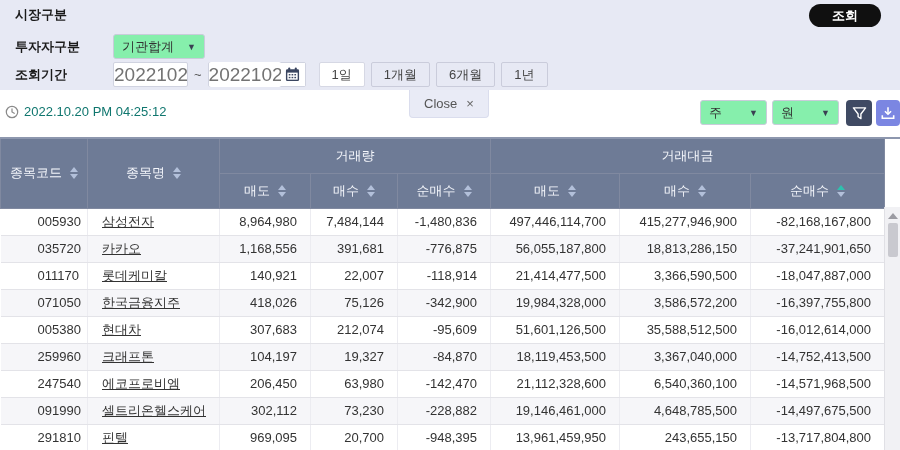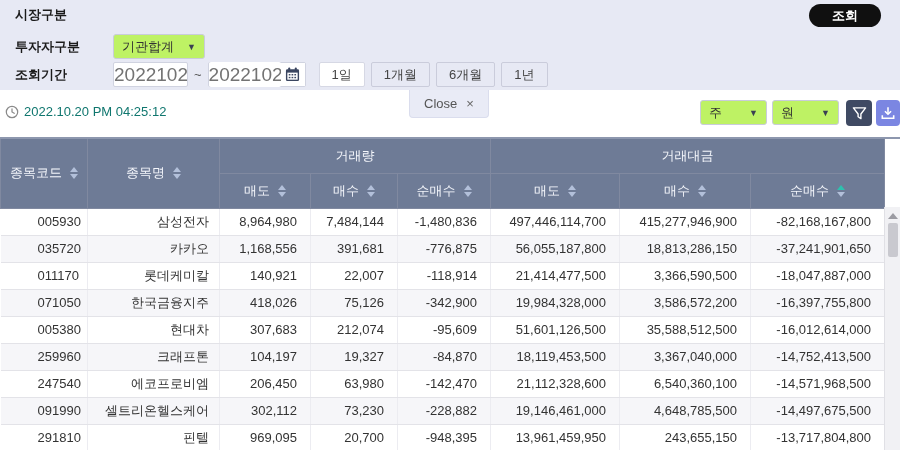--- a/index.html
+++ b/index.html
@@ -12,21 +12,21 @@
   .form-label { width:98px; font-weight:bold; color:#1b1b1b; font-size:13px; }
   .radio-group { display:flex; align-items:center; gap:22px; }
   .radio-item { display:flex; align-items:center; gap:6px; cursor:pointer; }
   .radio-circle { width:15px; height:15px; border-radius:50%; background:#fff; border:1px solid #b9bccb; position:relative; }
   .radio-item.checked .radio-circle { border:2px solid #2ba8e0; }
   .radio-item.checked .radio-circle::after { content:""; position:absolute; left:2.5px; top:2.5px; width:6px; height:6px; border-radius:50%; background:#2ba8e0; }
   .radio-label { color:#222; }
 
   .btn-search { position:absolute; top:4px; right:19px; width:72px; height:23px; background:#101010; color:#fff; border:none; border-radius:12px; font-weight:bold; font-size:13px; cursor:pointer; font-family:inherit; }
 
-  .select-box { height:25px; background:#bef264; border:1px solid #c9ccda; border-radius:3px; display:flex; align-items:center; justify-content:space-between; padding:0 8px; cursor:pointer; color:#333; }
+  .select-box { height:25px; background:#86efac; border:1px solid #c9ccda; border-radius:3px; display:flex; align-items:center; justify-content:space-between; padding:0 8px; cursor:pointer; color:#333; }
   .select-caret { font-size:9px; color:#3a3f52; margin-left:10px; }
 
   .date-input { width:75px; height:25px; background:#fff; border:1px solid #d0d3e0; border-radius:2px; text-align:center; font-size:19px; color:#737373; font-family:inherit; }
   .date-wrap { display:flex; align-items:center; height:25px; background:#fff; border:1px solid #d0d3e0; border-radius:2px; }
   .date-wrap .date-input { border:none; width:72px; }
   .tilde { margin:0 6px; color:#555; }
   .cal-btn { width:24px; height:23px; background:#fff; border:none; display:flex; align-items:center; justify-content:center; cursor:pointer; }
   .period-btns { display:flex; gap:6px; margin-left:13px; }
   .btn-period { height:25px; padding:0 12px; border:1px solid #caccdb; background:transparent; border-radius:2px; font-size:13px; color:#444; cursor:pointer; font-family:inherit; }
   .btn-period.active { background:#fff; border-color:#d6d8e4; }
@@ -47,21 +47,21 @@
   .table-wrap { position:absolute; top:137px; left:0; width:900px; }
   .table-topline { position:absolute; top:0; left:0; width:900px; height:2px; background:#8d97ae; }
   table { border-collapse:collapse; table-layout:fixed; width:884px; }
   thead th { background:#6e7b96; color:#f4f6fb; font-weight:normal; font-size:13px; border:1px solid #8089a0; height:35px; }
   thead tr:first-child th { border-top:2px solid #8d97ae; }
   th .th-inner { display:flex; align-items:center; justify-content:center; gap:8px; }
   tbody td { height:27px; border-bottom:1px solid #e3e3e8; border-right:1px solid #ececf1; font-size:13px; color:#333; padding:0 10px; white-space:nowrap; overflow:hidden; }
   tbody tr:nth-child(even) { background:#f6f6f9; }
   tbody tr:nth-child(odd) { background:#fff; }
   td.c-center { text-align:center;padding-left:37px; }
-  td.c-left { text-align:right; padding-left:14px; }
+  td.c-left { text-align:left; padding-left:14px;text-decoration:underline; }
   td.c-right { text-align:right; padding-right:13px; }
 
   .sort { display:inline-flex; flex-direction:column; gap:2px; cursor:pointer; }
   .tri-up { width:0; height:0; border-left:4px solid transparent; border-right:4px solid transparent; border-bottom:5px solid #b3c0da; }
   .tri-down { width:0; height:0; border-left:4px solid transparent; border-right:4px solid transparent; border-top:5px solid #b3c0da; }
   .sort.asc .tri-up { border-bottom-color:#2fc0ae; }
 
   
   .vscroll { position:absolute; top:70px; left:884px; width:16px; height:243px; background:#f1f1f4; border-left:1px solid #e0e0e5; }
   .vscroll-up { width:0; height:0; margin:6px auto 4px auto; border-left:5px solid transparent; border-right:5px solid transparent; border-bottom:6px solid #9b9ba2; }

